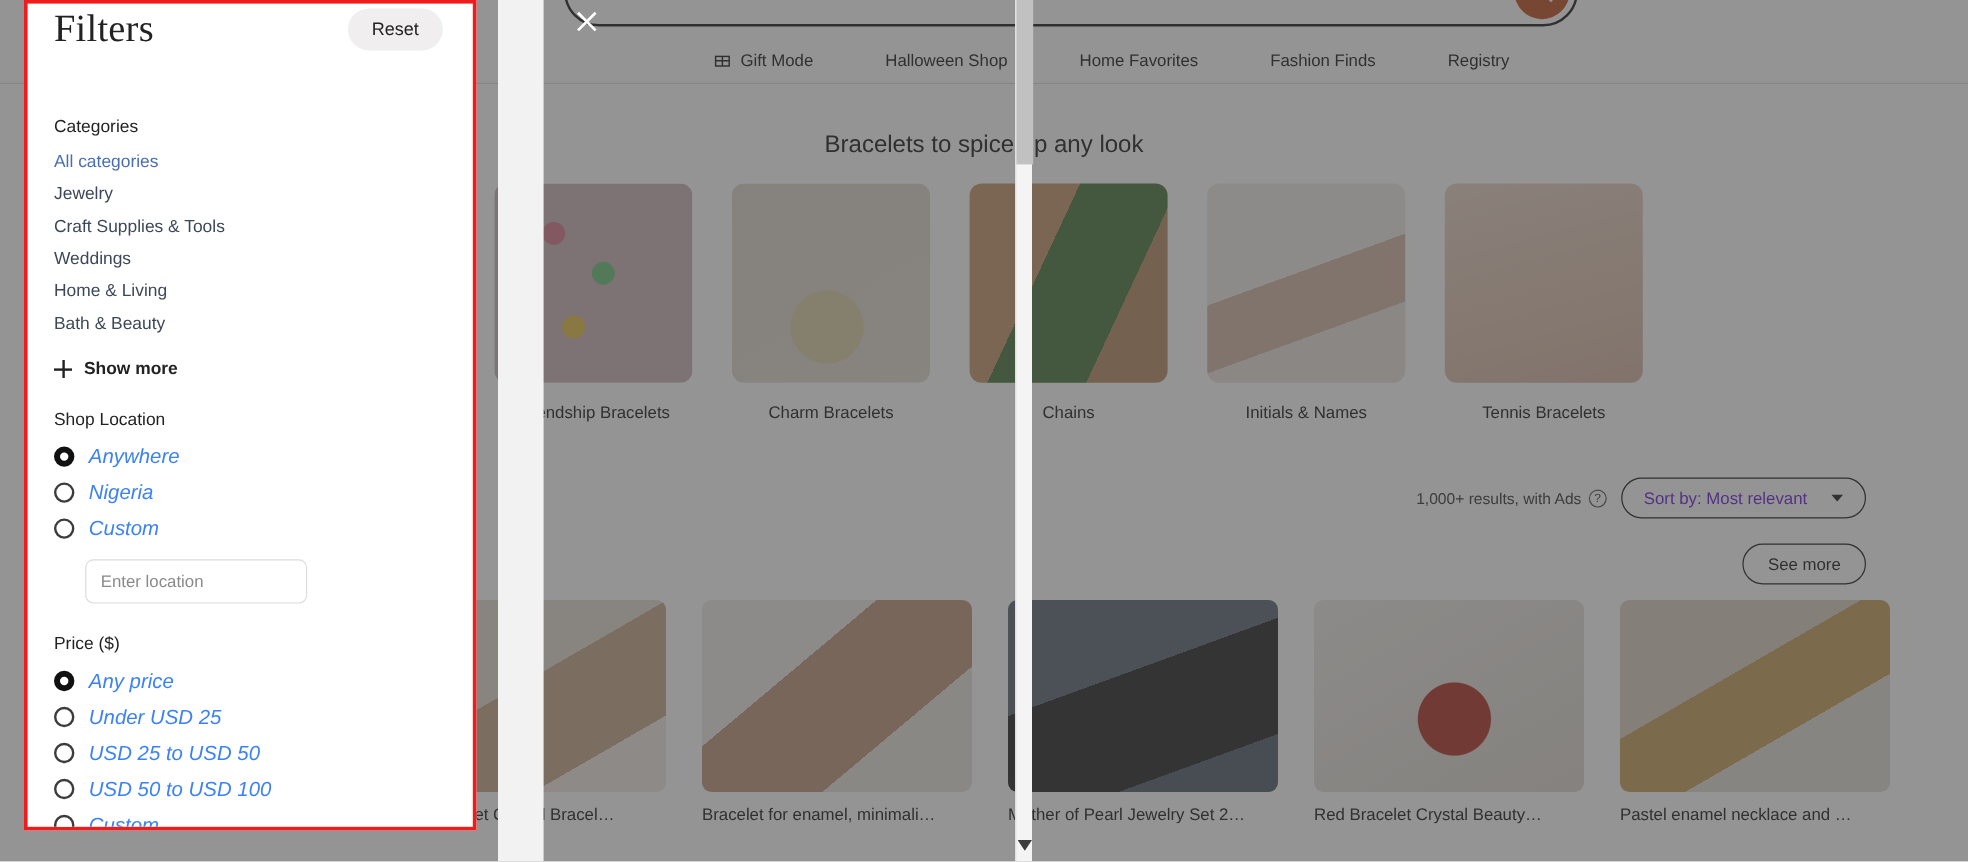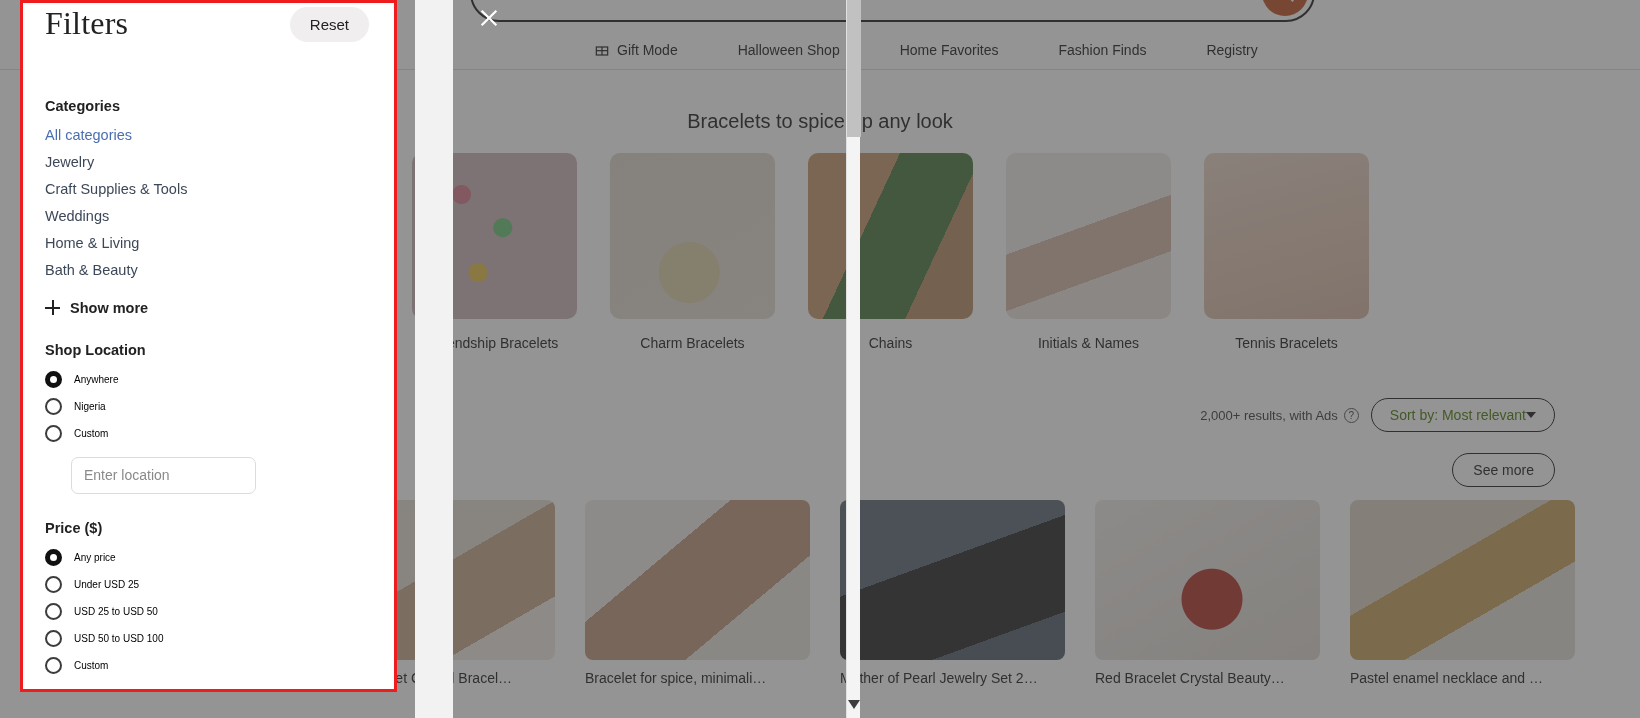--- a/index.html
+++ b/index.html
@@ -88,22 +88,22 @@
     display: flex; align-items: center; gap: 12px;
   }
   .results-text { font-size: 13px; color: #3d3d3d; display: flex; align-items: center; gap: 6px; }
   .qmark {
     width: 15px; height: 15px; border: 1px solid #595959; border-radius: 50%;
     font-size: 10px; display: flex; align-items: center; justify-content: center;
     color: #444;
   }
   .sortbtn {
     border: 1.5px solid #222; border-radius: 20px;
-    padding: 8px 18px; font-size: 14px; color: #4d7c0f;
-    display: flex; align-items: center; gap: 0;
+    padding: 8px 18px; font-size: 14px; color: #6d28d9;
+    display: flex; align-items: center; gap: 20px;
     background: transparent; cursor: pointer;
   }
   .seemore {
     position: absolute; right: 85px; top: 453px;
     border: 1.5px solid #222; border-radius: 20px;
     padding: 8px 20px; font-size: 14px; color: #222;
     background: transparent; cursor: pointer;
   }
 
   
@@ -175,21 +175,21 @@
     font-size: 32px; color: #222; font-weight: 400; letter-spacing: .2px;
   }
   .reset-btn {
     background: #f0eeee; border: none; border-radius: 22px;
     padding: 9px 20px; font-size: 15px; color: #222;
     cursor: pointer; font-family: "Liberation Sans", sans-serif;
     margin-right: 3px; margin-top: 2px;
   }
 
   .sec-title {
-    font-size: 14.5px; font-weight: bold; color: #222;
+    font-size: 14.5px; font-weight: normal; color: #222;
     margin-top: 26px; margin-bottom: 8px;
   }
   .sec-title.first { margin-top: 56px; }
 
   .cat-link {
     display: block; font-size: 14.5px; color: #3c4858;
     padding: 6px 0 5px 0; cursor: pointer; line-height: 1.1;
   }
   .cat-link.active { color: #4a6fb0; }
 
@@ -213,21 +213,21 @@
   }
   .radio {
     width: 17px; height: 17px; border-radius: 50%;
     border: 2px solid #3c3c3c; flex: none;
     background: #fff;
   }
   .radio.checked {
     border: 5px solid #111;
     box-shadow: inset 0 0 0 2px #fff;
   }
-  .radio-label { font-size: 10px; color: #000000; }
+  .radio-label { font-size: 17px; color: #3b82f6; font-style: italic; }
 
   .loc-input-wrap { padding-left: 26px; margin-top: 10px; margin-bottom: 4px; }
   .txt-input {
     width: 185px; height: 37px;
     border: 1px solid #dcdcdc; border-radius: 7px;
     padding: 0 12px; font-size: 14px; color: #222;
     font-family: "Liberation Sans", sans-serif;
     background: #fff;
   }
   .txt-input::placeholder { color: #8a8a8a; }
@@ -301,42 +301,42 @@
         </div>
         <div class="catcard">
           <div class="catimg" style="background:
              linear-gradient(165deg,#e8d4c6,#d6b7a4);"></div>
           <div class="catlabel">Tennis Bracelets</div>
         </div>
       </div>
 
       <div class="results-bar">
         <span class="results-text">
-          <span>2,000+ results, with Ads</span>
+          <span>1,000+ results, with Ads</span>
           <span class="qmark">?</span>
         </span>
         <span class="sortbtn">
           <span>Sort by: Most relevant</span>
           <span>
             <svg width="10" height="7" viewBox="0 0 10 7">
                 <path d="M0 0h10L5 6z" fill="#222"></path>
               </svg>
           </span>
         </span>
       </div>
       <span class="seemore">See more</span>
 
       <div class="prodrow">
         <div class="prodcard">
           <div class="prodimg" style="background:linear-gradient(150deg,#e5ded6 0 45%,#c9a88f 45% 78%,#efe9e3 78%);"></div>
           <div class="prodtitle">ack Bracelet Crystal Bracel…</div>
         </div>
         <div class="prodcard">
           <div class="prodimg" style="background:linear-gradient(140deg,#f0ece7 0 35%,#c49a7e 35% 70%,#e9e4de 70%);"></div>
-          <div class="prodtitle">Bracelet for spice, minimali…</div>
+          <div class="prodtitle">Bracelet for enamel, minimali…</div>
         </div>
         <div class="prodcard">
           <div class="prodimg" style="background:linear-gradient(160deg,#5d6b78 0 40%,#2a2a2e 40% 80%,#55636f 80%);"></div>
           <div class="prodtitle">Mother of Pearl Jewelry Set 2…</div>
         </div>
         <div class="prodcard">
           <div class="prodimg" style="background:radial-gradient(circle at 52% 62%,#b4382e 0 30px,transparent 31px),linear-gradient(150deg,#eeeae6,#ddd7d1);"></div>
           <div class="prodtitle">Red Bracelet Crystal Beauty…</div>
         </div>
         <div class="prodcard">

